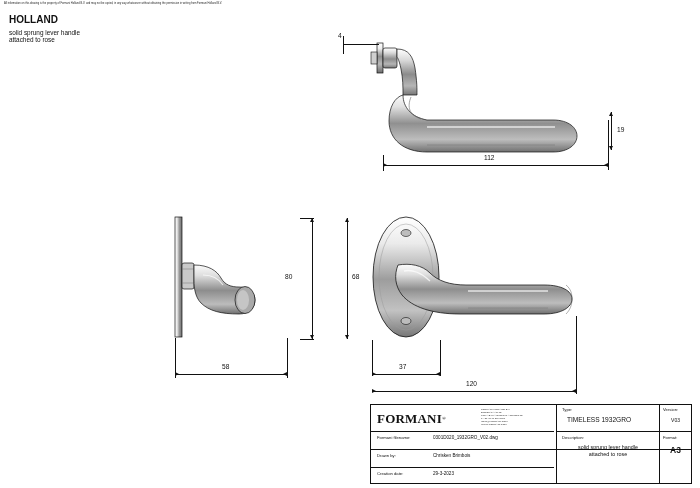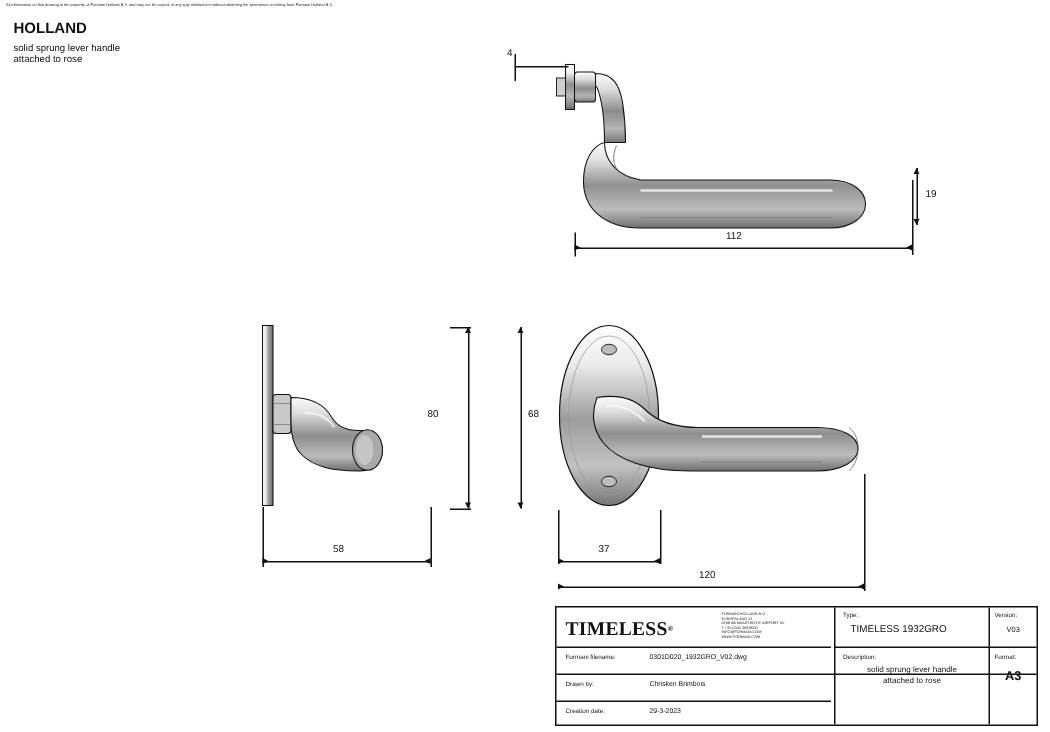--- a/index.html
+++ b/index.html
@@ -316,21 +316,21 @@
 
     <div class="vline" style="left:185px;"></div>
     <div class="vline" style="left:288px;"></div>
 
     <div class="hline" style="top:26px; left:185px; right:0;"></div>
     <div class="hline" style="top:26px; left:0; right:137px;"></div>
     <div class="hline" style="top:44px; left:0; right:0;"></div>
     <div class="hline" style="top:62px; left:0; right:137px;"></div>
 
     <div class="tb-cell" style="left:6px; top:6px; width:95px;">
-      <span class="logo">TIMELESS</span><sup class="logo" style="font-size:5px">®</sup>
+      <span class="logo">FORMANI</span><sup class="logo" style="font-size:5px">®</sup>
     </div>
     <div class="tb-cell addr" style="left:110px; top:3px; width:72px;">FORMANI HOLLAND B.V.
 EUROPALAAN 12
 6199 AB MAASTRICHT-AIRPORT NL
 T +31 (0)43 309 8000
 INFO@FORMANI.COM
 WWW.FORMANI.COM</div>
 
     <div class="tb-cell" style="left:191px; top:2px;">
       <span class="tb-label">Type:</span>

